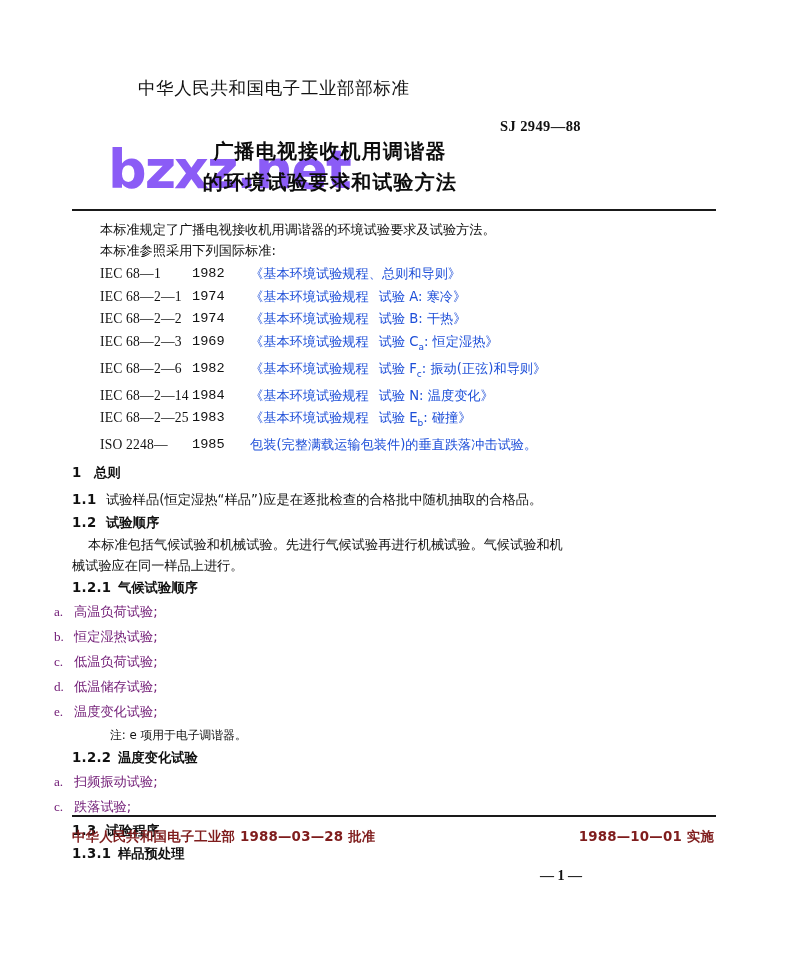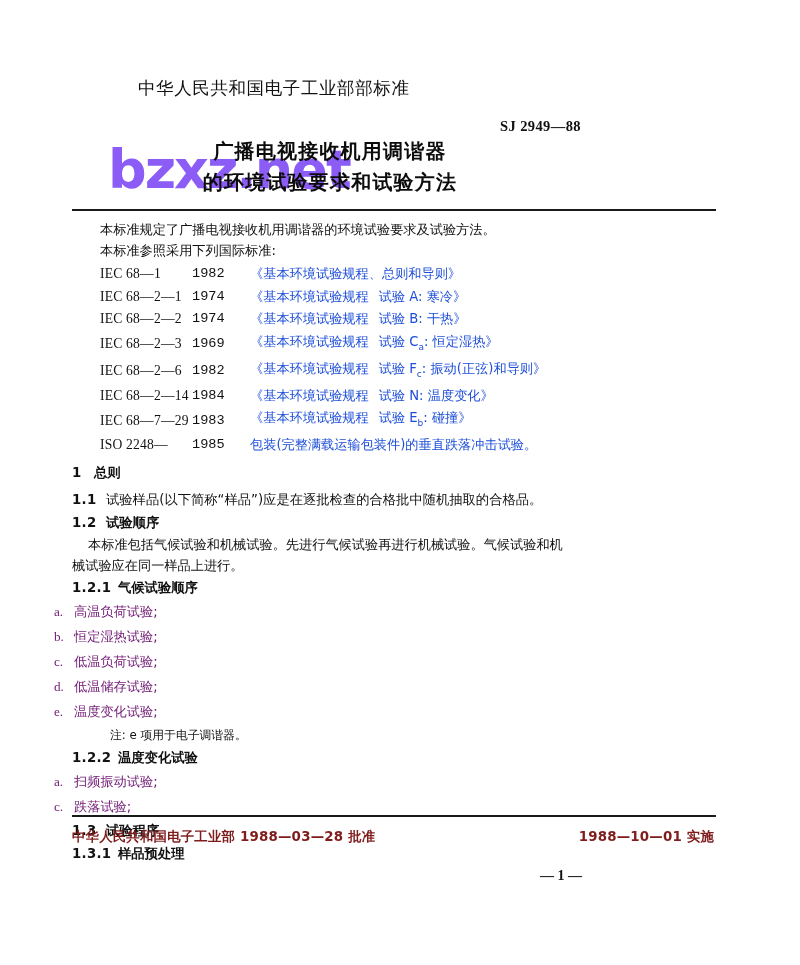--- a/index.html
+++ b/index.html
@@ -119,21 +119,21 @@
 
   .spacer-2 { height: 4px; }
 
   
   .ref-list {
     margin-left: 100px;
     margin-top: 2px;
   }
   .ref-row {
     display: flex;
-    align-items: center;
+    align-items: flex-start;
     line-height: 22.5px;
     white-space: nowrap;
   }
   .ref-code {
     width: 92px;
     font-family: "Liberation Serif", serif;
     font-size: 13.6px;
     color: #111;
     letter-spacing: 0.2px;
   }
@@ -276,21 +276,21 @@
         <span class="ref-code">IEC 68—2—6</span>
         <span class="ref-year">1982</span>
         <span class="ref-title"><span>《基本环境试验规程</span><span class="gap"></span><span>试验 F<sub>c</sub>: 振动(正弦)和导则》</span></span>
       </div>
       <div class="ref-row">
         <span class="ref-code">IEC 68—2—14</span>
         <span class="ref-year">1984</span>
         <span class="ref-title"><span>《基本环境试验规程</span><span class="gap"></span><span>试验 N: 温度变化》</span></span>
       </div>
       <div class="ref-row">
-        <span class="ref-code">IEC 68—7—29</span>
+        <span class="ref-code">IEC 68—2—25</span>
         <span class="ref-year">1983</span>
         <span class="ref-title"><span>《基本环境试验规程</span><span class="gap"></span><span>试验 E<sub>b</sub>: 碰撞》</span></span>
       </div>
       <div class="ref-row">
         <span class="ref-code">ISO 2248—</span>
         <span class="ref-year">1985</span>
         <span class="ref-title">包装(完整满载运输包装件)的垂直跌落冲击试验。</span>
       </div>
     </div>
 
@@ -298,21 +298,21 @@
 
     <div class="sec sec-1">
       <span class="sec-num w1">1</span>
       <span class="sec-text">总则</span>
     </div>
 
     <div class="spacer-2"></div>
 
     <div class="sec sec-1">
       <span class="sec-num w2">1.1</span>
-      <span class="sec-body">试验样品(以下简称“样品”)应是在逐批检查的合格批中随机抽取的合格品。</span>
+      <span class="sec-body">试验样品(恒定湿热“样品”)应是在逐批检查的合格批中随机抽取的合格品。</span>
     </div>
 
     <div class="sec sec-1">
       <span class="sec-num w2">1.2</span>
       <span class="sec-text">试验顺序</span>
     </div>
 
     <div class="para p-indent-c">本标准包括气候试验和机械试验。先进行气候试验再进行机械试验。气候试验和机</div>
     <div class="para p-indent-b">械试验应在同一样品上进行。</div>
 

